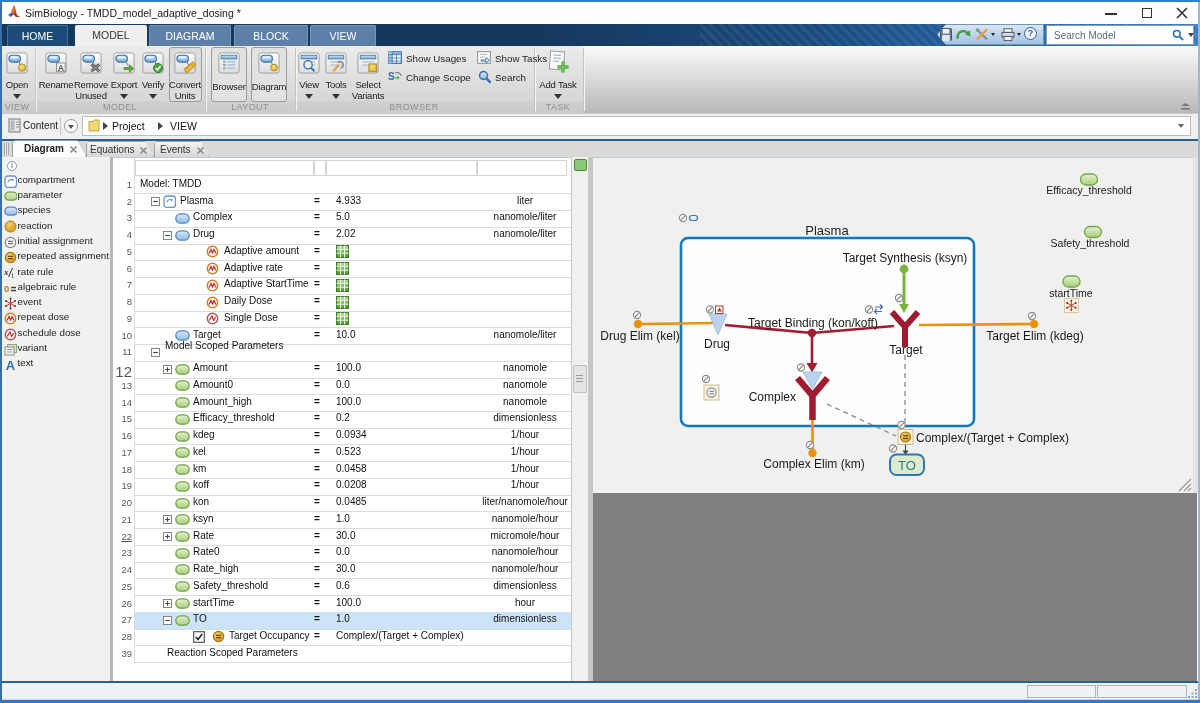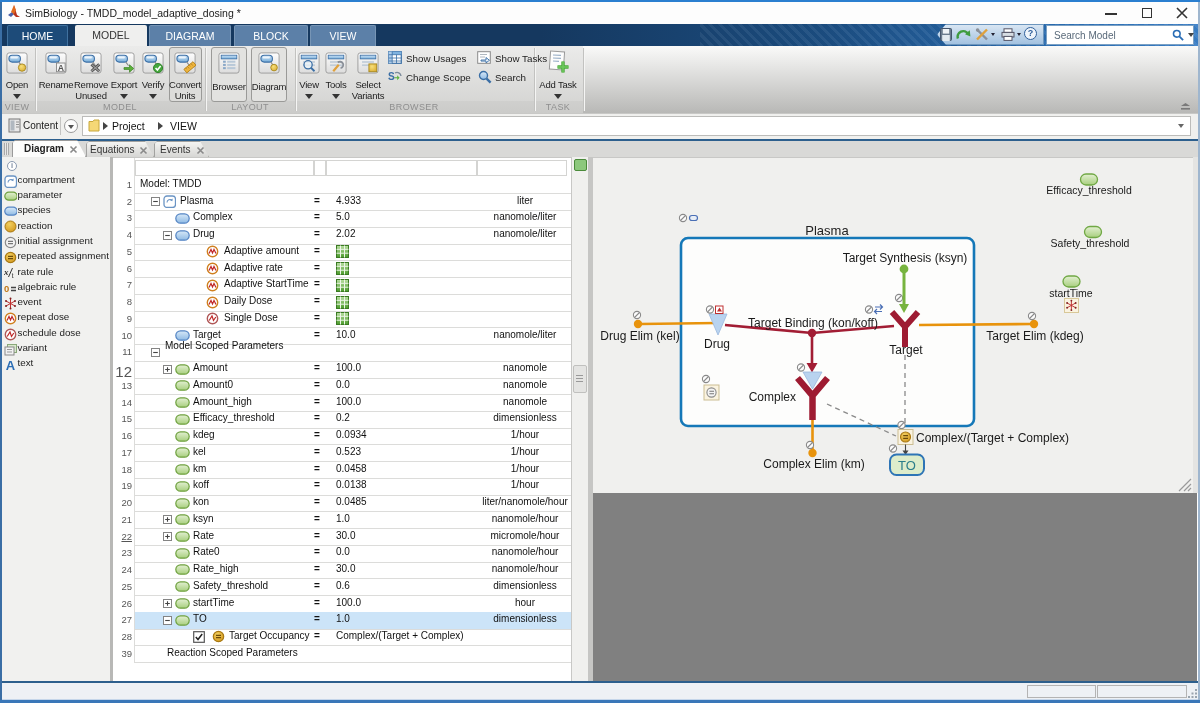--- a/index.html
+++ b/index.html
@@ -599,21 +599,21 @@
 <div class="abs tt" style="left:310px;top:462.5px;width:14px;text-align:center;font-size:10px;font-weight:bold;color:#111;">=</div>
 <div class="abs tt" style="left:336px;top:462.5px;font-size:10px;color:#111;">0.0458</div>
 <div class="abs tt" style="left:445px;top:462.5px;width:160px;text-align:center;font-size:10px;color:#111;">1/hour</div>
 <div class="abs" style="left:135px;top:494.7px;width:436px;height:1px;background:#dcdcda;"></div>
 <div class="abs tt" style="left:113px;top:480.3px;width:19px;text-align:right;font-size:9.5px;color:#555;">19</div>
 <svg class="abs" style="left:175px;top:480.78999999999996px;" width="15" height="11" viewBox="0 0 15 11">
     <rect x="0.8" y="0.8" width="13.4" height="9.4" rx="4.7" fill="url(#greeng)" stroke="#6fa13f" stroke-width="1.2"></rect>
   </svg>
 <div class="abs tt" style="left:193px;top:479.3px;font-size:10px;color:#111;">koff</div>
 <div class="abs tt" style="left:310px;top:479.3px;width:14px;text-align:center;font-size:10px;font-weight:bold;color:#111;">=</div>
-<div class="abs tt" style="left:336px;top:479.3px;font-size:10px;color:#111;">0.0138</div>
+<div class="abs tt" style="left:336px;top:479.3px;font-size:10px;color:#111;">0.0208</div>
 <div class="abs tt" style="left:445px;top:479.3px;width:160px;text-align:center;font-size:10px;color:#111;">1/hour</div>
 <div class="abs" style="left:135px;top:511.4px;width:436px;height:1px;background:#dcdcda;"></div>
 <div class="abs tt" style="left:113px;top:497.0px;width:19px;text-align:right;font-size:9.5px;color:#555;">20</div>
 <svg class="abs" style="left:175px;top:497.53px;" width="15" height="11" viewBox="0 0 15 11">
     <rect x="0.8" y="0.8" width="13.4" height="9.4" rx="4.7" fill="url(#greeng)" stroke="#6fa13f" stroke-width="1.2"></rect>
   </svg>
 <div class="abs tt" style="left:193px;top:496.0px;font-size:10px;color:#111;">kon</div>
 <div class="abs tt" style="left:310px;top:496.0px;width:14px;text-align:center;font-size:10px;font-weight:bold;color:#111;">=</div>
 <div class="abs tt" style="left:336px;top:496.0px;font-size:10px;color:#111;">0.0485</div>
 <div class="abs tt" style="left:445px;top:496.0px;width:160px;text-align:center;font-size:10px;color:#111;">liter/nanomole/hour</div>

